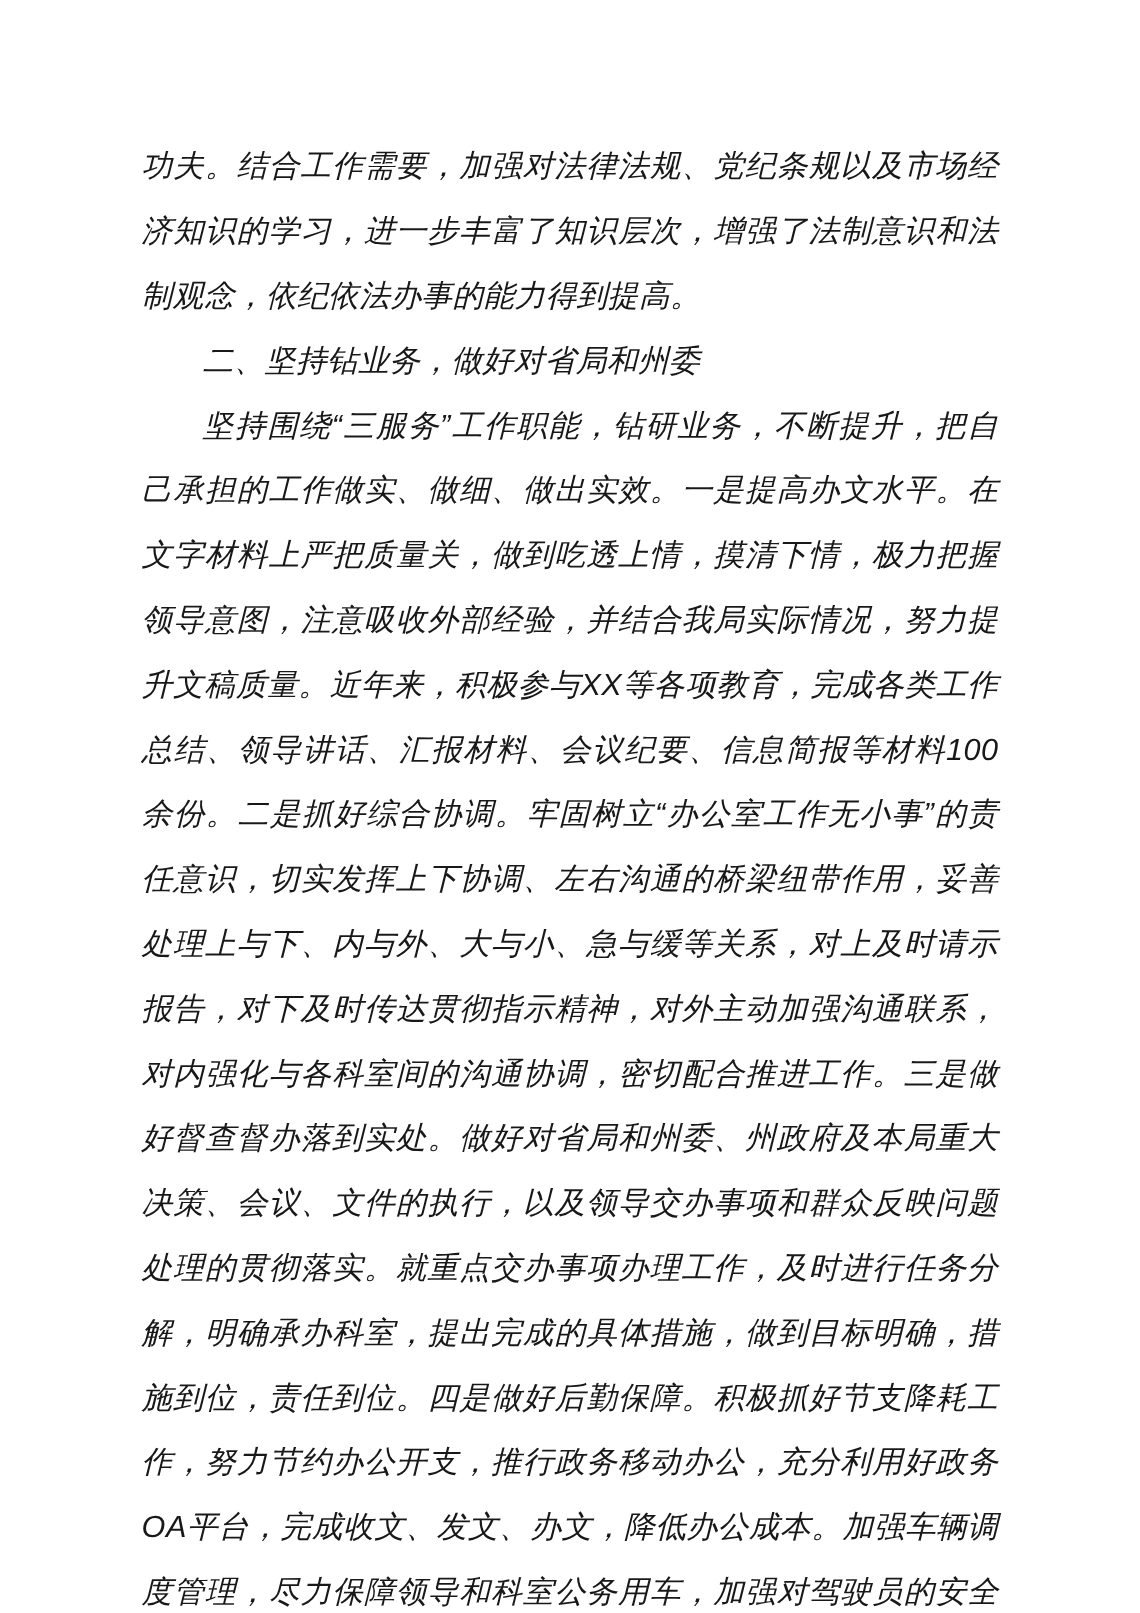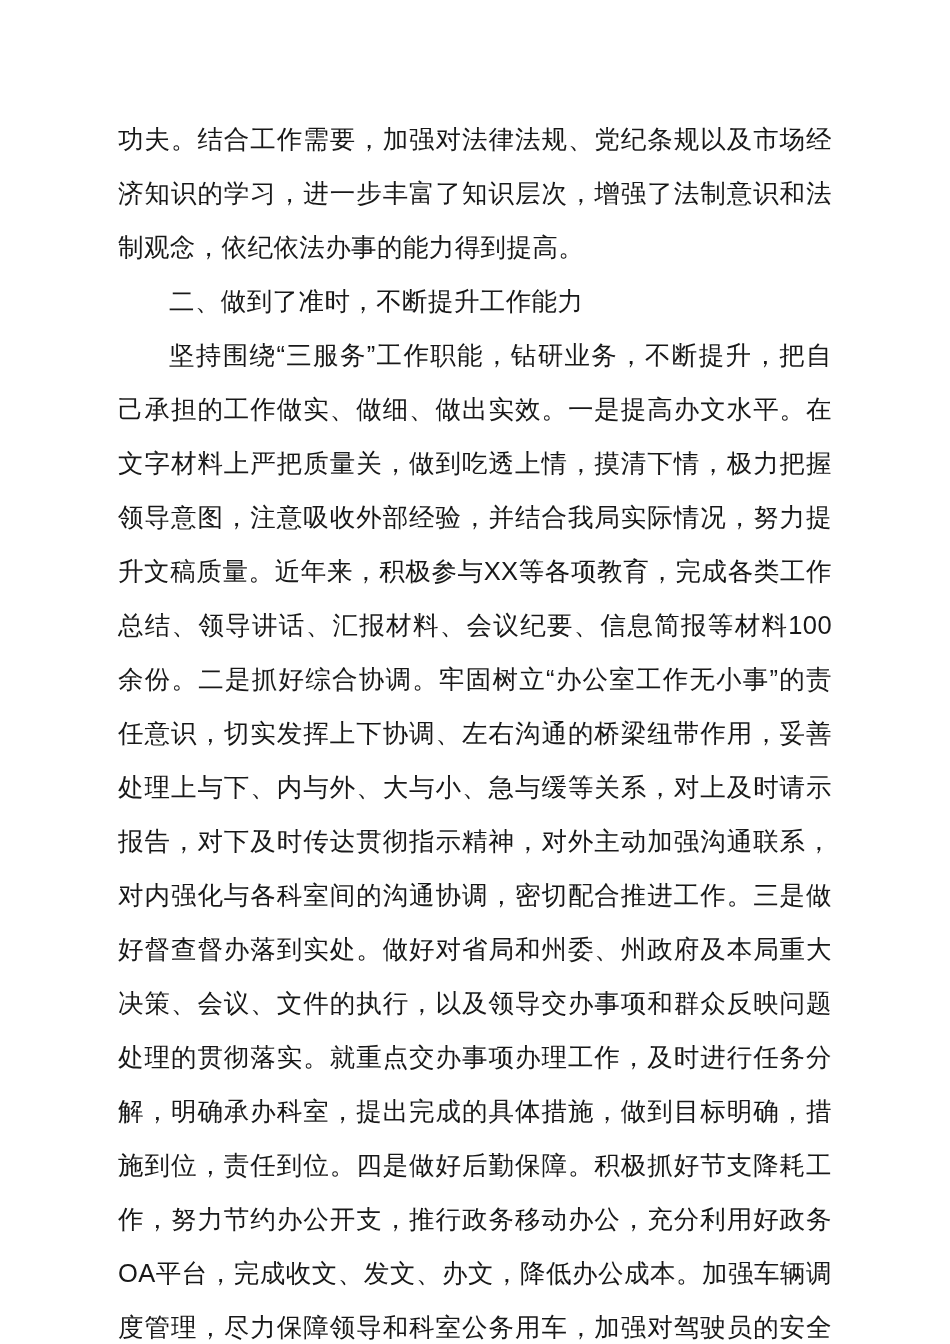--- a/index.html
+++ b/index.html
@@ -14,20 +14,21 @@
     color: #1a1a1a;
     overflow: hidden;
   }
   .page {
     position: relative;
     box-sizing: border-box;
     width: 950px;
     height: 1344px;
     padding: 112px 118px 56px 118px;
     background: #ffffff;
+    font-style: italic;
   }
   .doc-body {
     font-size: 25.5px;
     line-height: 54px;
     letter-spacing: 0.4px;
     text-align: justify;
     text-justify: inter-ideograph;
     color: #181818;
   }
   .para {
@@ -40,16 +41,16 @@
   .para + .para {
     margin-top: 0;
   }
 </style>
 </head>
 <body>
 
 <div class="page">
   <div class="doc-body">
     <p class="para">功夫。结合工作需要，加强对法律法规、党纪条规以及市场经济知识的学习，进一步丰富了知识层次，增强了法制意识和法制观念，依纪依法办事的能力得到提高。</p>
-    <p class="para indent">二、做到了准时，不断提升工作能力</p>
+    <p class="para indent">二、坚持钻业务，做好对省局和州委</p>
     <p class="para indent">坚持围绕“三服务”工作职能，钻研业务，不断提升，把自己承担的工作做实、做细、做出实效。一是提高办文水平。在文字材料上严把质量关，做到吃透上情，摸清下情，极力把握领导意图，注意吸收外部经验，并结合我局实际情况，努力提升文稿质量。近年来，积极参与XX等各项教育，完成各类工作总结、领导讲话、汇报材料、会议纪要、信息简报等材料100余份。二是抓好综合协调。牢固树立“办公室工作无小事”的责任意识，切实发挥上下协调、左右沟通的桥梁纽带作用，妥善处理上与下、内与外、大与小、急与缓等关系，对上及时请示报告，对下及时传达贯彻指示精神，对外主动加强沟通联系，对内强化与各科室间的沟通协调，密切配合推进工作。三是做好督查督办落到实处。做好对省局和州委、州政府及本局重大决策、会议、文件的执行，以及领导交办事项和群众反映问题处理的贯彻落实。就重点交办事项办理工作，及时进行任务分解，明确承办科室，提出完成的具体措施，做到目标明确，措施到位，责任到位。四是做好后勤保障。积极抓好节支降耗工作，努力节约办公开支，推行政务移动办公，充分利用好政务OA平台，完成收文、发文、办文，降低办公成本。加强车辆调度管理，尽力保障领导和科室公务用车，加强对驾驶员的安全教育，做到了准时</p>
   </div>
 </div>
 
 </body></html>

